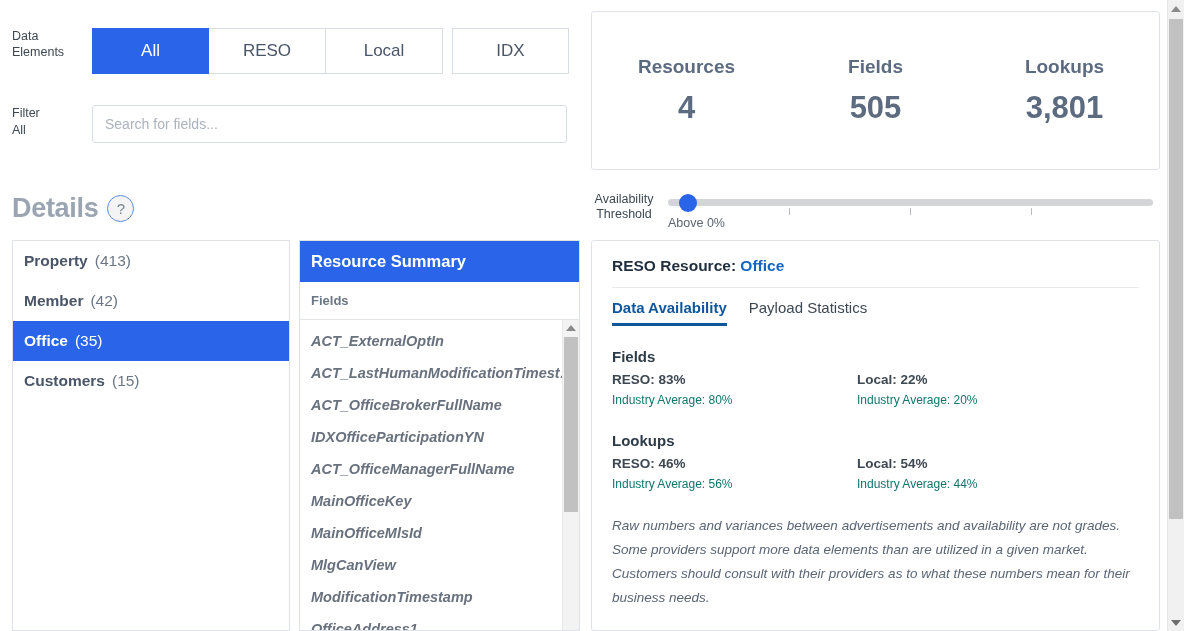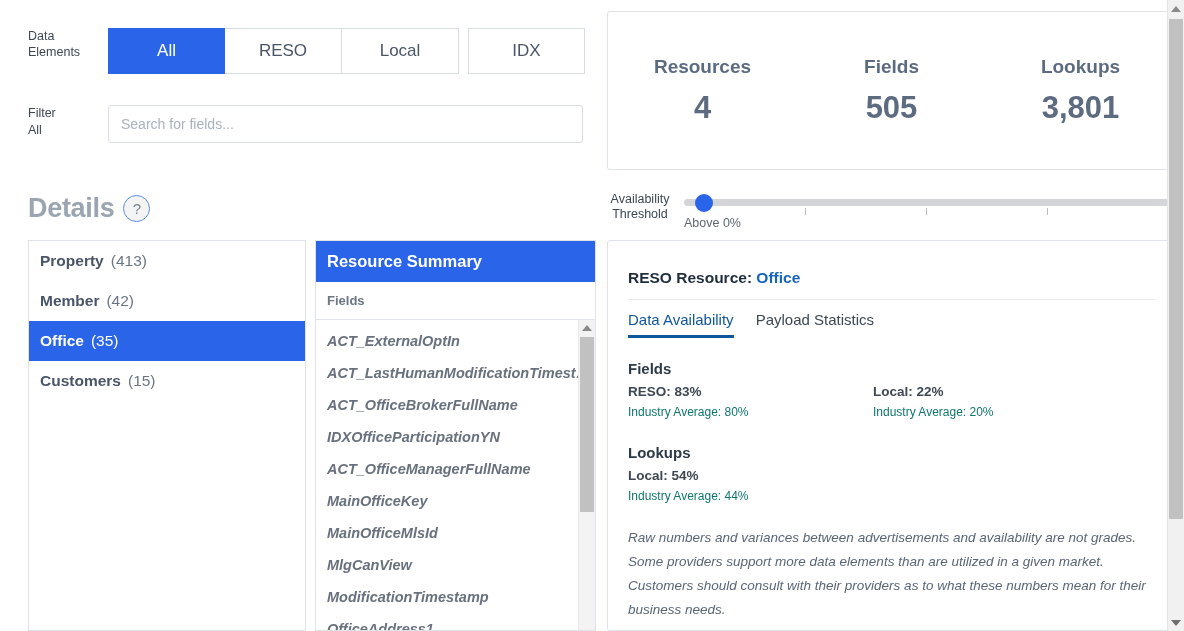--- a/index.html
+++ b/index.html
@@ -38,21 +38,21 @@
   }
   #page-scrollbar .sb-thumb {
     position: absolute; left: 1px; top: 19px;
     width: 14px; height: 500px;
     background: #c1c1c1;
     border-radius: 1px;
   }
 
   
   #app {
-    position: absolute; top: 0; left: 16px;
+    position: absolute; top: 0; left: 0;
     width: 1167px; height: 631px;
   }
 
   
   .data-elements-row {
     position: absolute; left: 0; top: 28px;
     display: flex; align-items: flex-start;
   }
   .ctl-label {
     width: 92px; padding-left: 12px;
@@ -220,36 +220,36 @@
     position: absolute; top: 30px; left: 0;
     font-size: 12.5px; color: #5c6670;
   }
 
   
   .detail-card {
     position: absolute; left: 591px; top: 240px;
     width: 569px; height: 391px;
     border: 1px solid #dfe3e8; border-radius: 3px;
     background: #fff;
-    padding: 28px 20px 0 20px;
+    padding: 16px 20px 0 20px;
     overflow: hidden;
   }
   .detail-title {
     font-size: 15.5px; font-weight: bold; color: #1f2d3d;
     padding-bottom: 12px;
     border-bottom: 1px solid #e6e9ed;
   }
   .detail-title .res-name { color: #1565c0; }
   .tabs { display: flex; gap: 22px; margin-top: 11px; }
   .tab {
     font-size: 15px; color: #3d4852; padding-bottom: 7px;
     cursor: pointer;
   }
   .tab.active {
-    color: #10569c; font-weight: normal;
+    color: #10569c; font-weight: bold;
     border-bottom: 3px solid #10569c;
   }
   .section { margin-top: 22px; }
   .section-title {
     font-size: 15px; font-weight: bold; color: #2d3a48;
     margin-bottom: 5px;
   }
   .metric-grid {
     display: flex;
   }
@@ -395,20 +395,24 @@
           <div class="metric-main">Local: 22%</div>
           <div class="metric-sub">Industry Average: 20%</div>
         </div>
       </div>
     </div>
 
     <div class="section">
       <div class="section-title">Lookups</div>
       <div class="metric-grid">
         <div class="metric-col">
+          <div class="metric-main">RESO: 46%</div>
+          <div class="metric-sub">Industry Average: 56%</div>
+        </div>
+        <div class="metric-col">
           <div class="metric-main">Local: 54%</div>
           <div class="metric-sub">Industry Average: 44%</div>
         </div>
       </div>
     </div>
 
     <div class="disclaimer">Raw numbers and variances between advertisements and availability are not grades. Some providers support more data elements than are utilized in a given market. Customers should consult with their providers as to what these numbers mean for their business needs.</div>
   </div>
 
 </div>

